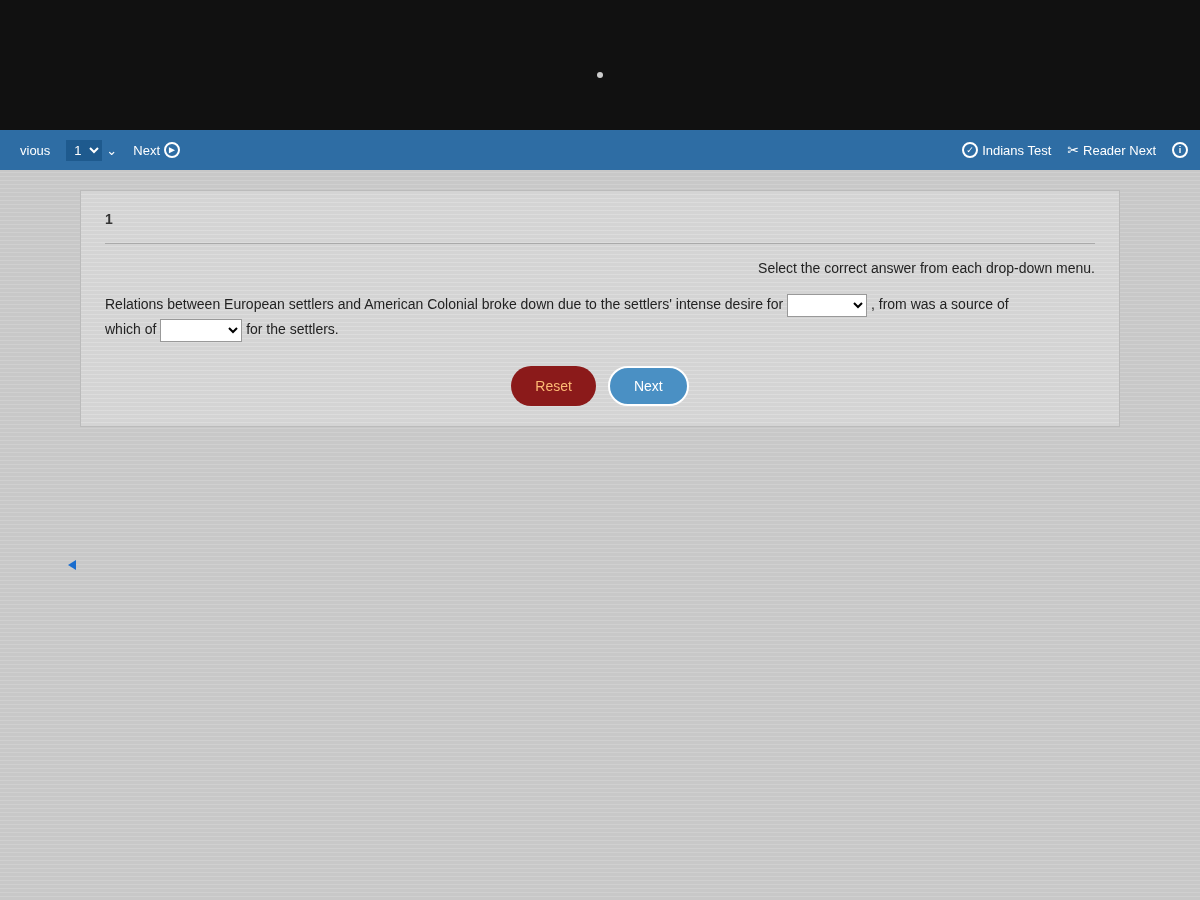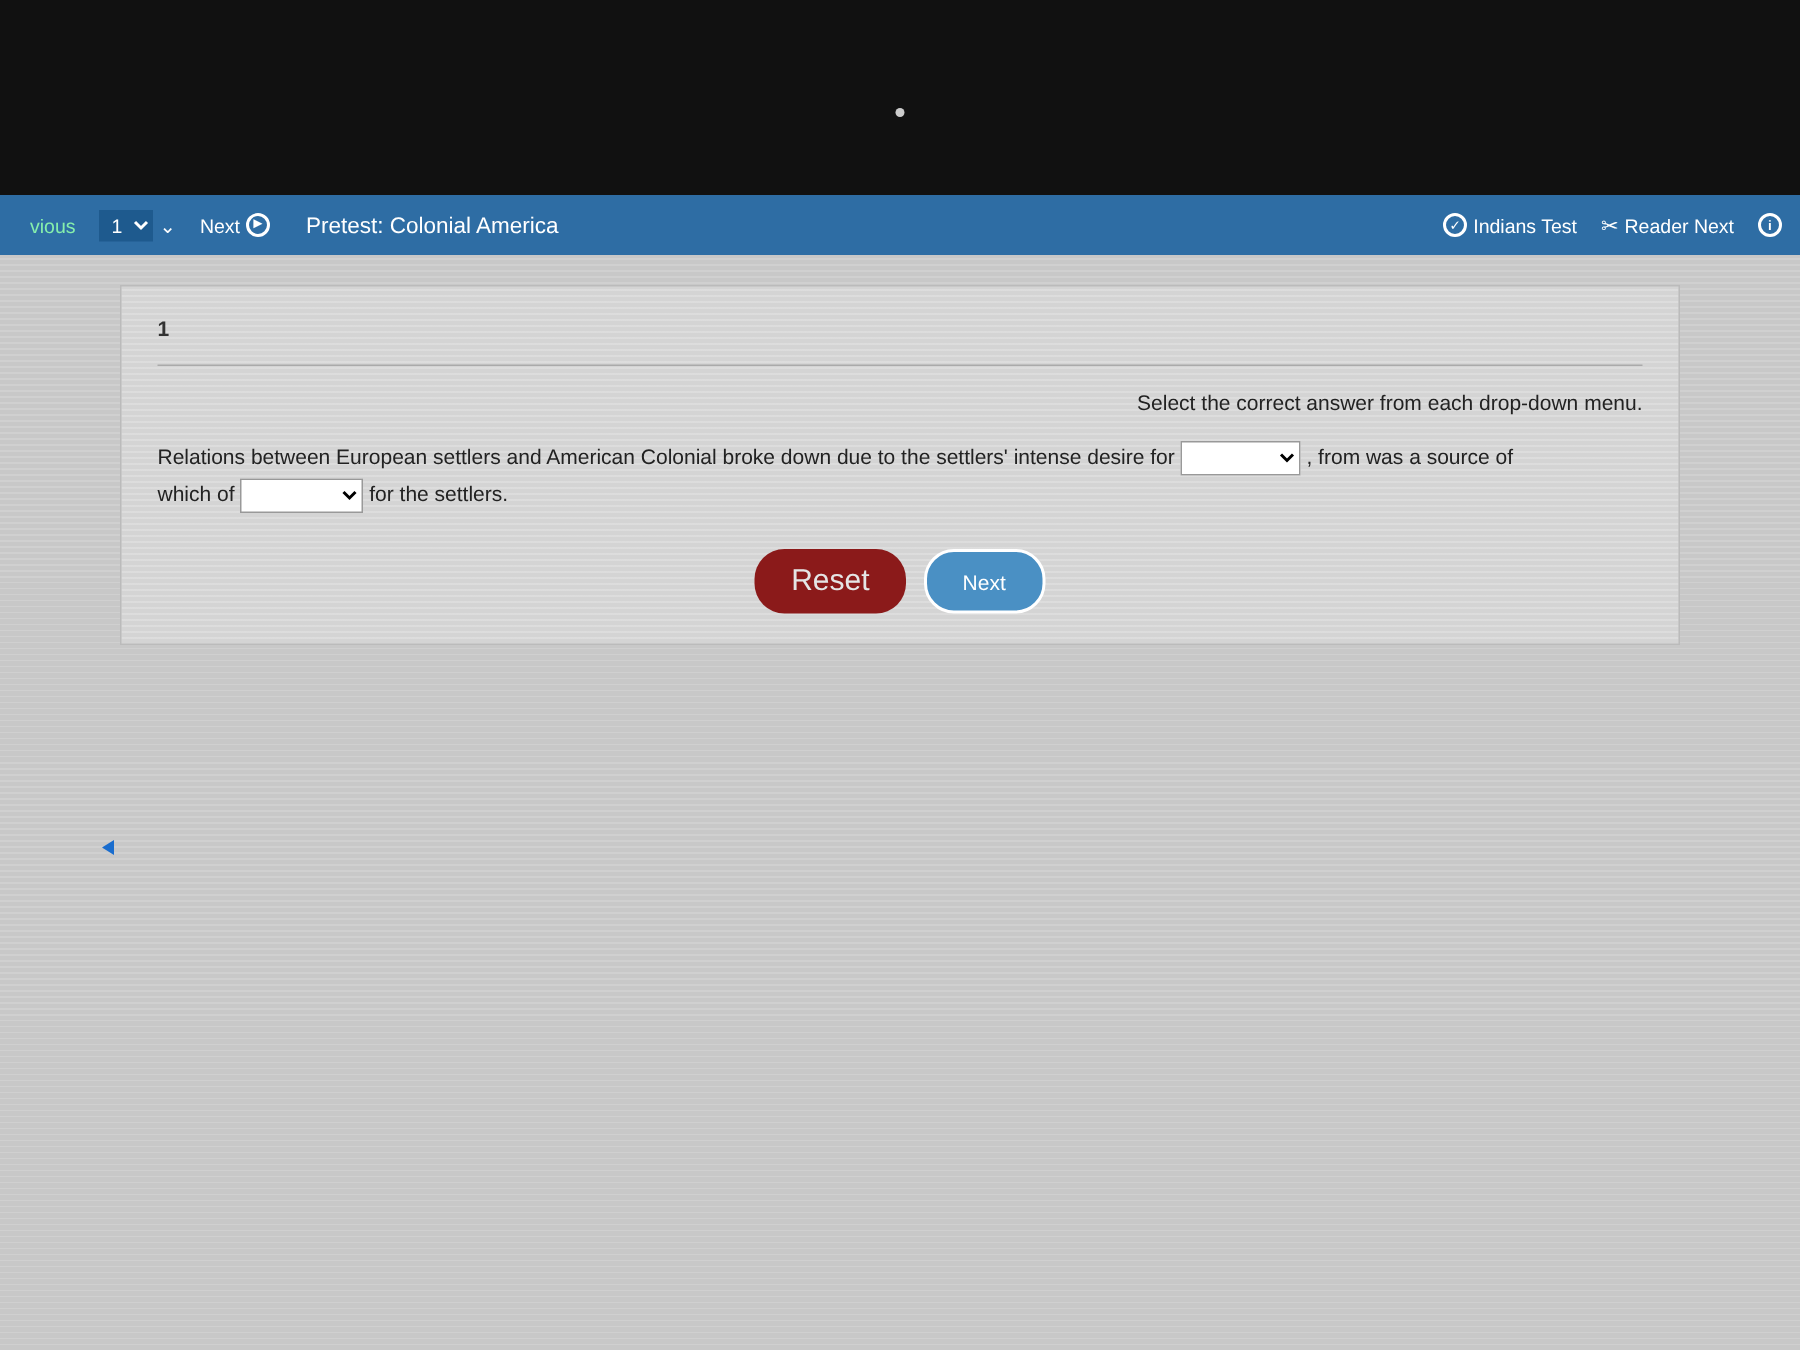--- a/index.html
+++ b/index.html
@@ -37,21 +37,21 @@
       width: 100%;
       height: 40px;
       background: #2e6da4;
       display: flex;
       align-items: center;
       padding: 0 12px;
       gap: 0;
     }
 
     .nav-previous {
-      color: #86efac;
+      color: #ffffff;
       font-size: 13px;
       cursor: pointer;
       padding: 0 8px;
       text-align: right;
     }
 
     .nav-question-selector {
       display: flex;
       align-items: center;
       gap: 4px;
@@ -206,25 +206,25 @@
 
     .button-row {
       display: flex;
       justify-content: center;
       gap: 12px;
       margin-top: 20px;
     }
 
     .btn-reset {
       background: #8b1a1a;
-      color: #e5e5e5;
+      color: #fdba74;
       border: none;
       border-radius: 20px;
       padding: 10px 24px;
-      font-size: 20px;
+      font-size: 14px;
       cursor: pointer;
       min-width: 80px;
     }
 
     .btn-next {
       background: #4a90c4;
       color: #fff;
       border: 2px solid #fff;
       border-radius: 20px;
       padding: 10px 24px;
@@ -266,21 +266,20 @@
       <option>1</option>
     </select>
     <span>⌄</span>
   </div>
 
   <div class="nav-next">
     <span>Next</span>
     <span class="arrow-icon">►</span>
   </div>
 
-  <span class="nav-title">Pretest: Colonial America</span>
 
   <div class="nav-right">
     <div class="nav-btn">
       <span class="circle-icon">✓</span>
       <span>Indians Test</span>
     </div>
     <div class="nav-btn">
       <span class="scissor-icon">✂</span>
       <span>Reader Next</span>
     </div>

